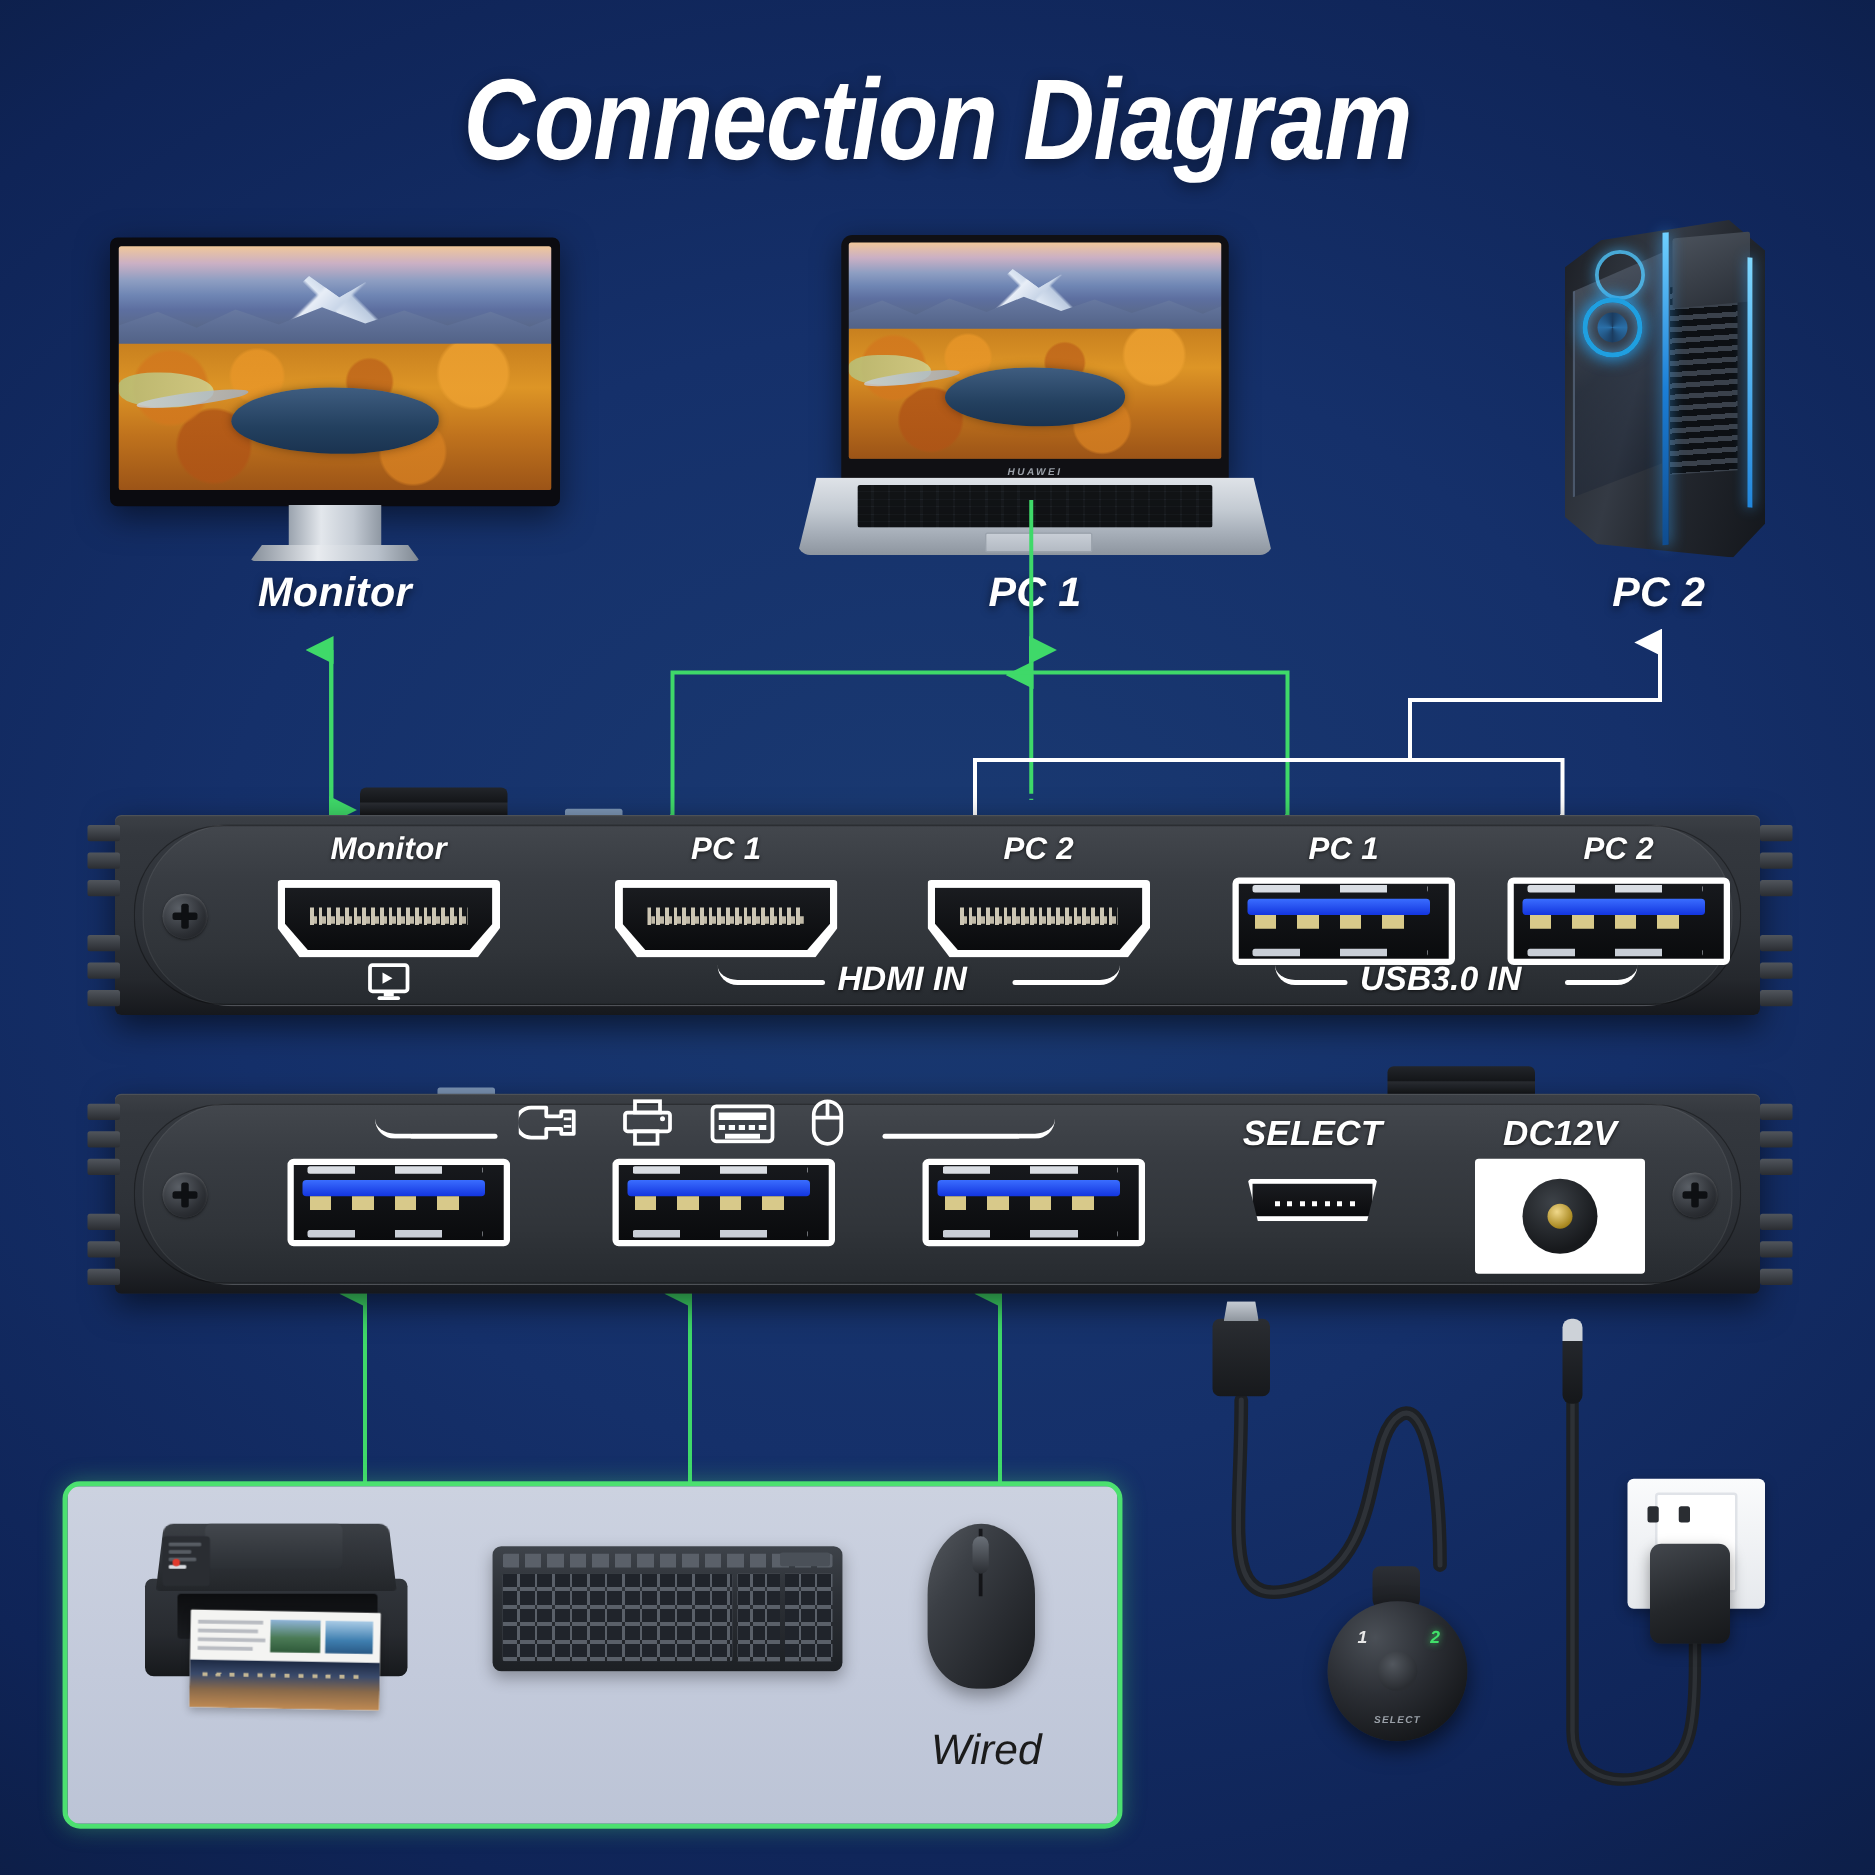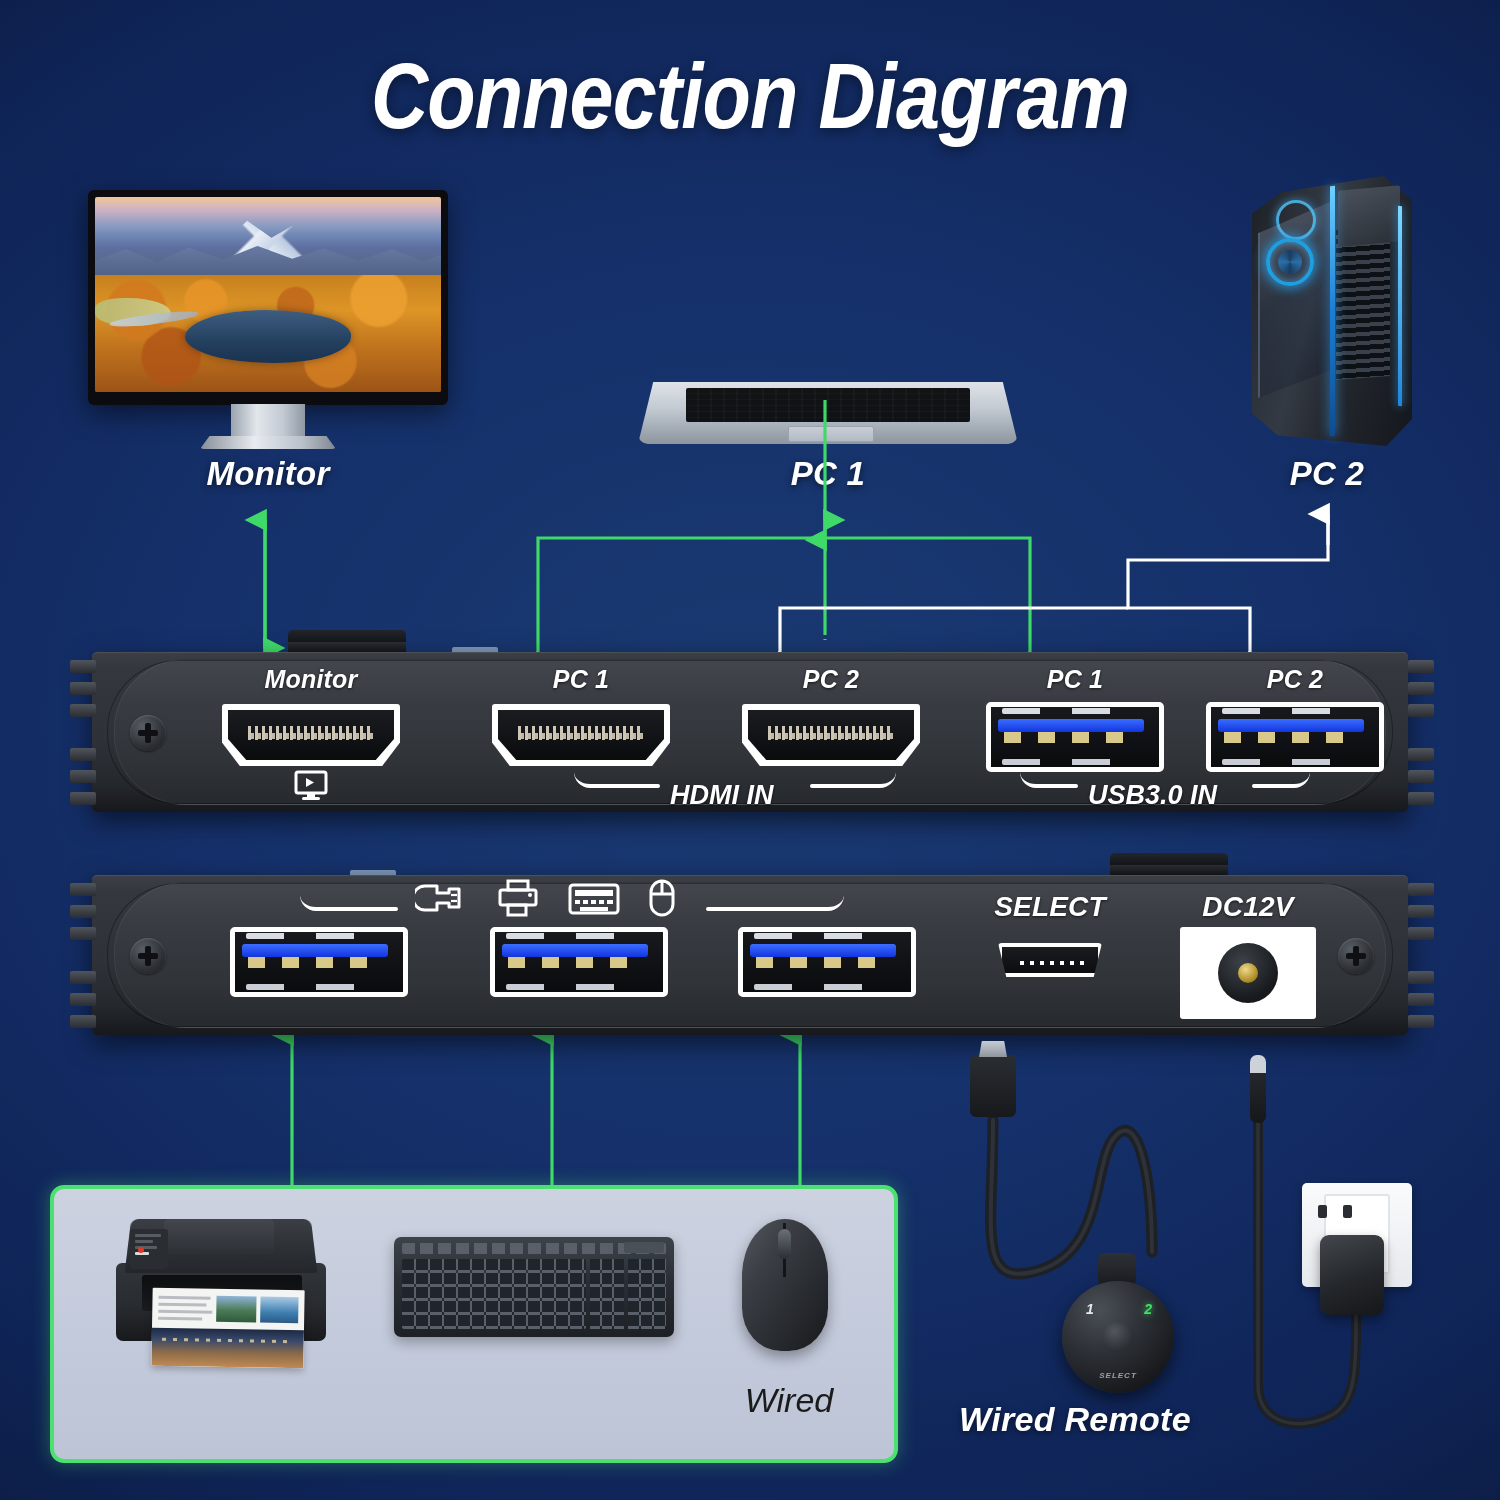--- a/index.html
+++ b/index.html
@@ -318,21 +318,20 @@
   }
   .dcjack .pin {
     position:absolute; left:58px; top:36px; width:20px; height:20px; border-radius:50%;
     background: radial-gradient(circle at 38% 32%, #f0d88a, #a8871f 70%, #6b5510);
   }
 
   
   .bracket-label {
     position:absolute; color:#fff; font-size:27px; font-weight:700; white-space:nowrap;
     text-shadow: 0 1px 3px rgba(0,0,0,.7);
-    margin-top: 12px;
   }
   .bracket-line {
     position:absolute; height:4px; background:#fff; border-radius:2px;
   }
   .bracket-curve {
     position:absolute; width:30px; height:24px;
     border-bottom:4px solid #fff; border-radius:0 0 0 16px;
   }
   .bracket-curve.r { border-radius:0 0 16px 0; }
 
@@ -548,20 +547,31 @@
           <div class="river"></div>
           <div class="lake"></div>
       </div>
     </div>
     <div class="stand"></div>
     <div class="base"></div>
   </div>
   <div class="dev-label" style="left:88px; top:455px; width:360px;">Monitor</div>
 
   <div id="laptop">
+    <div class="lid">
+      <div class="wall">
+        <div class="peaks"></div>
+          <div class="ridge"></div>
+          <div class="forest"></div>
+        <div class="meadow"></div>
+          <div class="river"></div>
+          <div class="lake"></div>
+      </div>
+      <div class="brand">HUAWEI</div>
+    </div>
     <div class="base"></div>
     <div class="keys"></div>
     <div class="pad"></div>
   </div>
   <div class="dev-label" style="left:638px; top:455px; width:380px;">PC 1</div>
 
   <div id="tower">
     <div class="body"></div>
     <div class="glass"></div>
     <div class="fan2"></div>
@@ -863,21 +873,20 @@
       <div class="tip"></div>
     </div>
     <div class="neck"></div>
     <div class="puck">
       <div class="n1">1</div>
       <div class="n2">2</div>
       <div class="btn"></div>
       <div class="logo">SELECT</div>
     </div>
   </div>
-  <div class="dev-label" style="left:930px; top:1400px; width:290px; font-size:34px; font-weight:700;">Wired Remote</div>
 
   <div id="power">
     <div class="barrel"></div>
     <div class="outlet">
       <div class="inner"></div>
       <div class="h l"></div>
         <div class="h r"></div>
     </div>
     <div class="brick"></div>
   </div>

